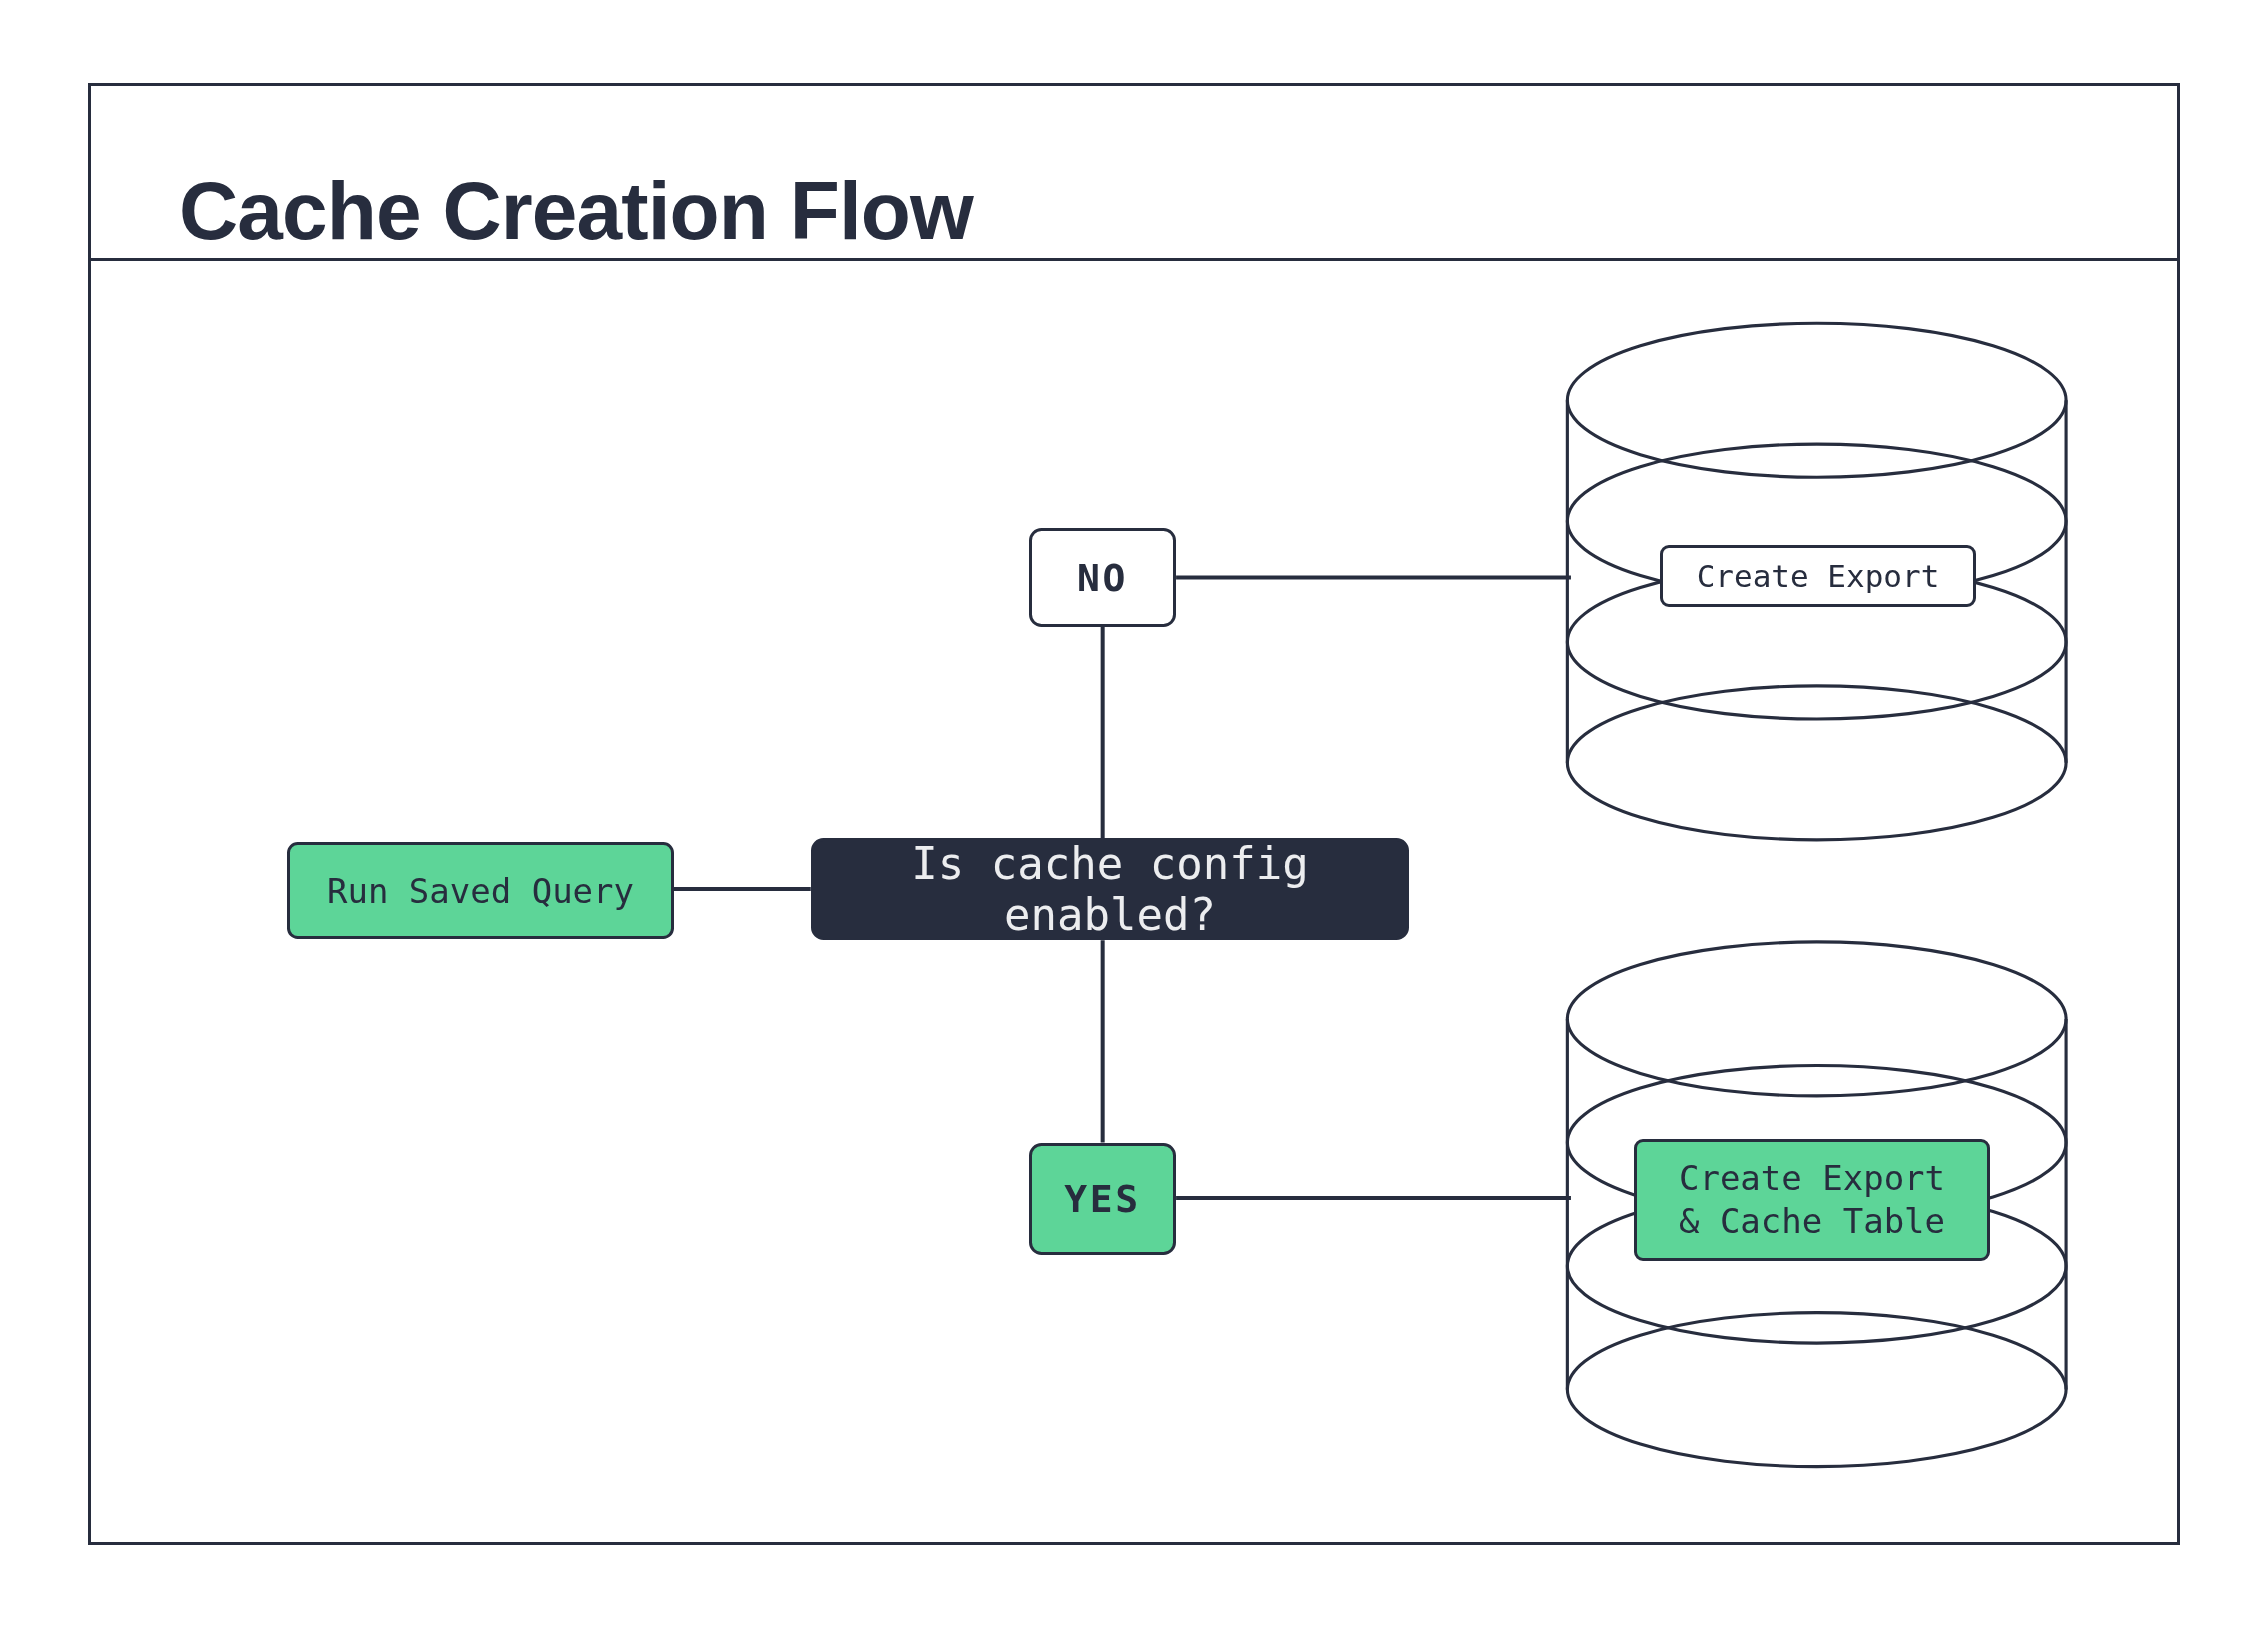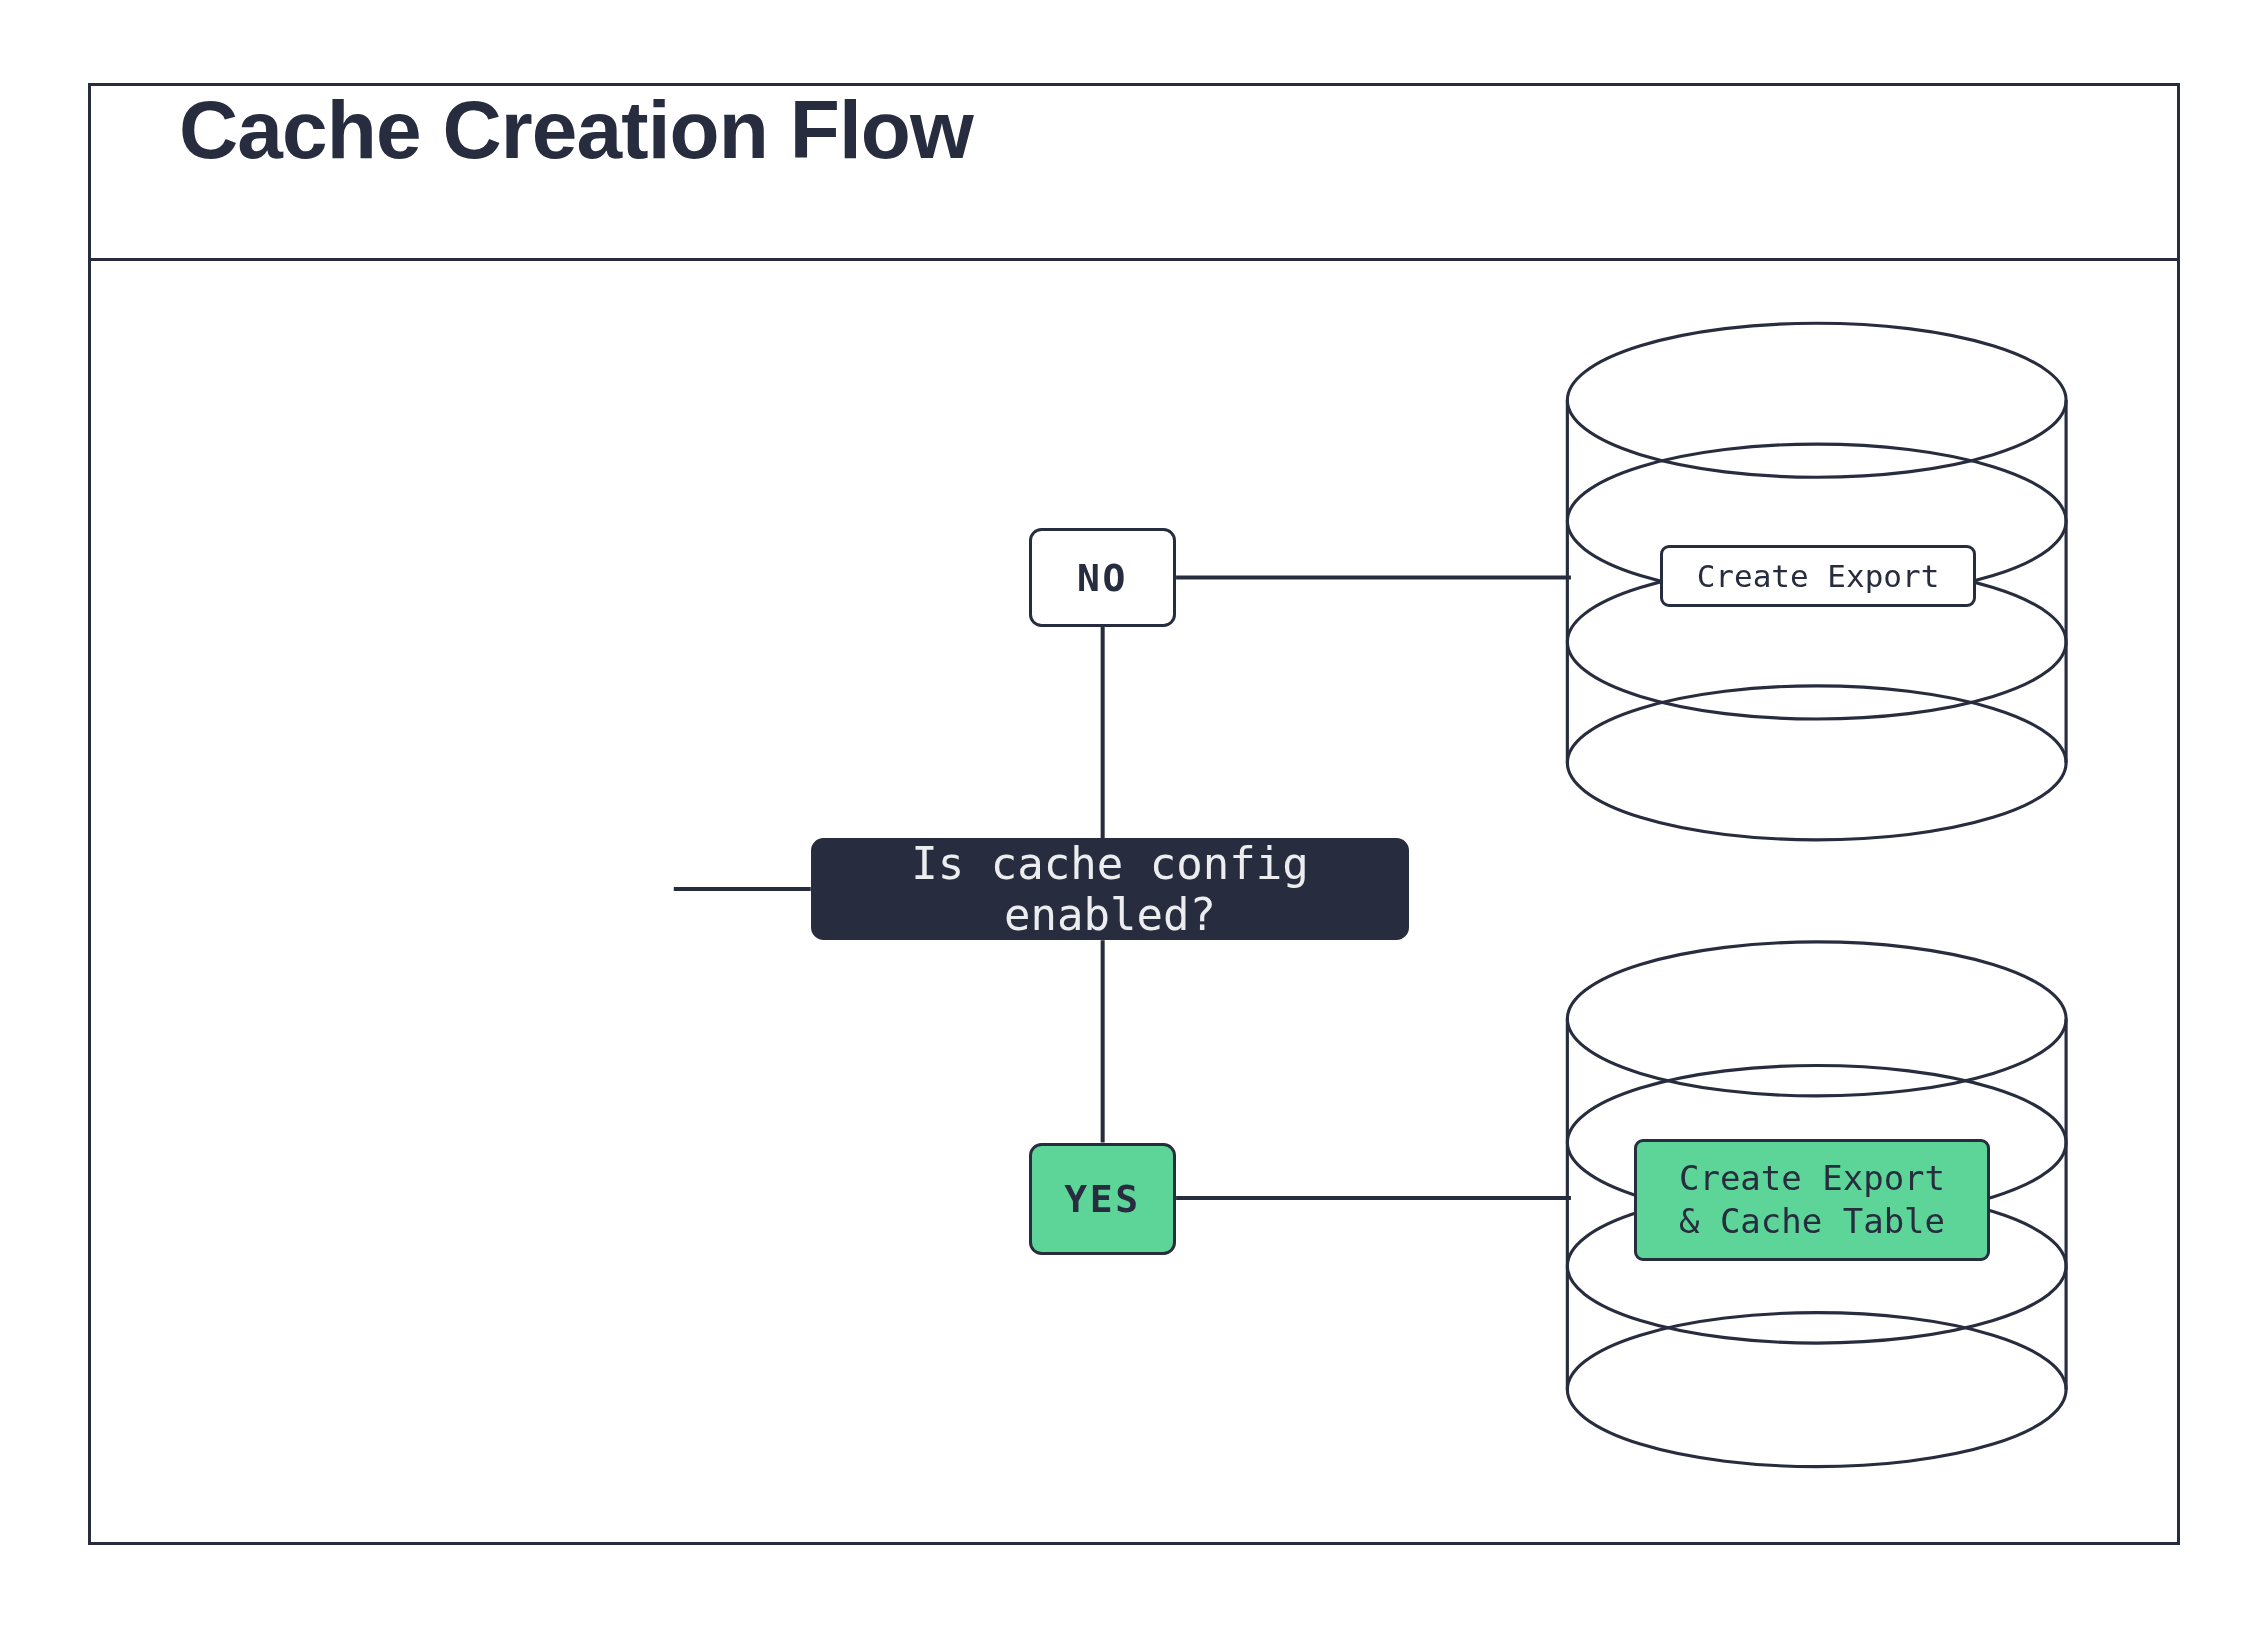--- a/index.html
+++ b/index.html
@@ -25,21 +25,21 @@
     left: 88px; top: 83px;
     width: 2092px; height: 1462px;
     border: 3.6px solid var(--ink);
     background: var(--paper);
   }
   .header {
     position: absolute;
     left: 88px; top: 83px;
     width: 2092px; height: 178px;
     border-bottom: 3.6px solid var(--ink);
-    display: flex; align-items: flex-start;
+    display: flex; align-items: flex-end;
     padding-left: 91px;
   }
   .title {
     font-family: "Liberation Sans", sans-serif;
     font-weight: 700;
     font-size: 82px;
     letter-spacing: -0.9px;
     color: var(--ink);
   }
   svg.layer {
@@ -132,20 +132,23 @@
     <g stroke-width="3.5">
       <line x1="1750" y1="1138" x2="1750" y2="1552"></line>
       <line x1="2307" y1="1138" x2="2307" y2="1552"></line>
       <ellipse cx="2028.5" cy="1138" rx="278.5" ry="86"></ellipse>
       <ellipse cx="2028.5" cy="1276" rx="278.5" ry="86"></ellipse>
       <ellipse cx="2028.5" cy="1414" rx="278.5" ry="86"></ellipse>
       <ellipse cx="2028.5" cy="1552" rx="278.5" ry="86"></ellipse>
     </g>
   </svg>
 
+  <div class="node node-run">
+    <span>Run Saved Query</span>
+  </div>
 
   <div class="node node-decision">
     <span>Is cache config enabled?</span>
   </div>
 
   <div class="node node-no">
     <span>NO</span>
   </div>
 
   <div class="node node-yes">

